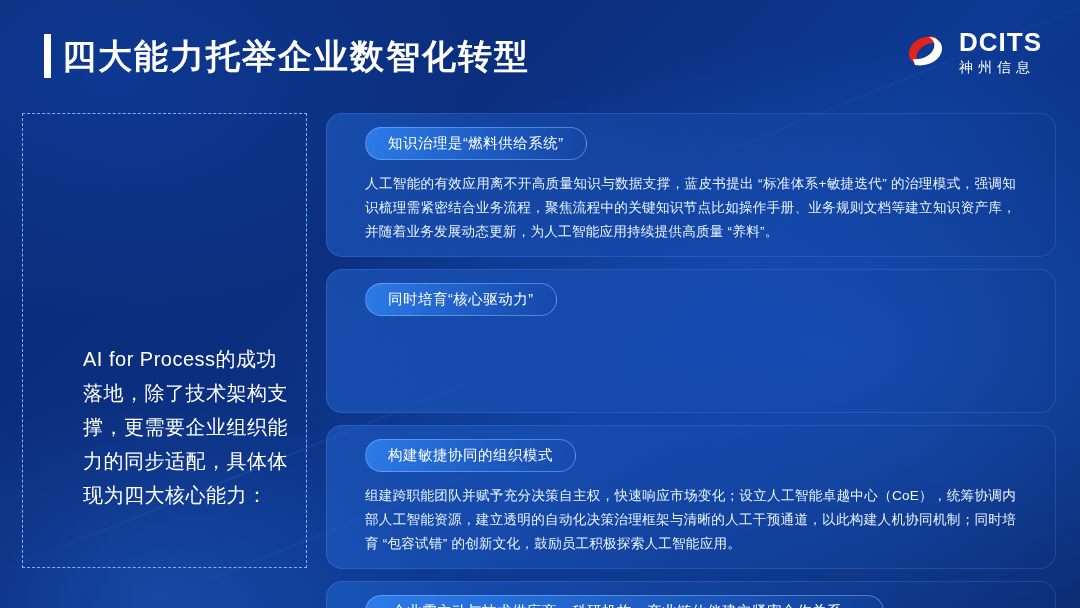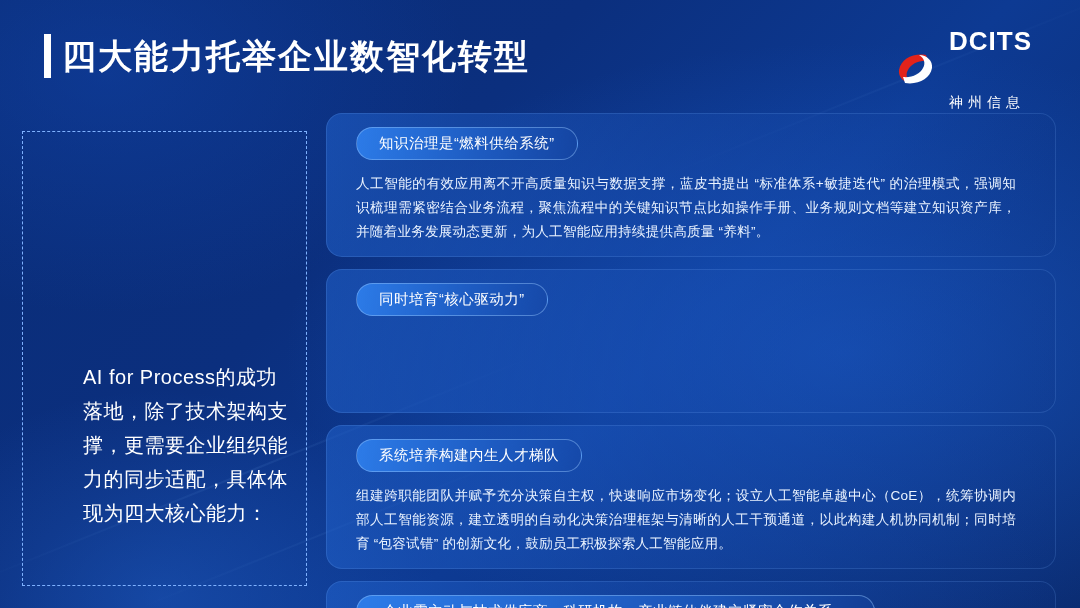--- a/index.html
+++ b/index.html
@@ -38,21 +38,21 @@
     position: absolute;
     left: -120px; bottom: -200px;
     width: 560px; height: 420px;
     background: radial-gradient(ellipse at center, rgba(40,110,220,0.35) 0%, rgba(10,40,115,0) 70%);
     pointer-events: none;
   }
 
   
   .header {
     position: absolute;
-    top: 20px; left: 0; right: 12px;
+    top: 20px; left: 0; right: 2px;
     height: 60px;
     padding-left: 34px;
   }
   .title-bar {
     position: absolute;
     left: 44px; top: 14px;
     width: 7px; height: 44px;
     background: #ffffff;
   }
   .title {
@@ -73,39 +73,38 @@
     gap: 10px;
   }
   .logo-mark {
     width: 46px; height: 46px;
     position: relative;
   }
   .logo-text {
     display: flex;
     flex-direction: column;
     line-height: 1;
-    gap: 36px;
   }
   .logo-en {
     font-size: 26px;
     font-weight: bold;
     color: #ffffff;
     letter-spacing: 1px;
   }
   .logo-cn {
     font-size: 14px;
     color: #ffffff;
     letter-spacing: 5px;
     margin-top: 5px;
   }
 
   
   .left-panel {
     position: absolute;
-    left: 22px; top: 131px;
+    left: 22px; top: 113px;
     width: 285px; height: 455px;
     border: 1.5px dashed #7fb2ff;
     box-sizing: border-box;
   }
   .left-text {
     position: absolute;
     left: 60px; top: 228px;
     width: 210px;
     font-size: 20px;
     line-height: 34px;
@@ -116,21 +115,21 @@
   
   .blocks {
     position: absolute;
     left: 326px; top: 113px;
     width: 730px;
   }
   .block {
     position: relative;
     margin-bottom: 12px;
     border-radius: 16px;
-    padding: 14px 0 14px 8px;
+    padding: 14px 0 14px 17px;
     background: linear-gradient(100deg, rgba(33,98,205,0.55) 0%, rgba(26,80,180,0.38) 45%, rgba(14,50,130,0.12) 100%);
     box-shadow: inset 0 0 0 1px rgba(120,175,255,0.18);
   }
   .block.b1 { height: 116px; }
   .block.b2 { height: 116px; }
   .block.b3 { height: 116px; }
   .block.b4 { height: 116px; }
 
   .pill {
     display: inline-block;
@@ -193,21 +192,21 @@
     <div class="block b1">
       <span class="pill">知识治理是“燃料供给系统”</span>
       <div class="body-text">人工智能的有效应用离不开高质量知识与数据支撑，蓝皮书提出 “标准体系+敏捷迭代” 的治理模式，强调知识梳理需紧密结合业务流程，聚焦流程中的关键知识节点比如操作手册、业务规则文档等建立知识资产库，并随着业务发展动态更新，为人工智能应用持续提供高质量 “养料”。</div>
     </div>
 
     <div class="block b2">
       <span class="pill">同时培育“核心驱动力”</span>
     </div>
 
     <div class="block b3">
-      <span class="pill">系统培养构建内生人才梯队</span>
+      <span class="pill">构建敏捷协同的组织模式</span>
       <div class="body-text">组建跨职能团队并赋予充分决策自主权，快速响应市场变化；设立人工智能卓越中心（CoE），统筹协调内部人工智能资源，建立透明的自动化决策治理框架与清晰的人工干预通道，以此构建人机协同机制；同时培育 “包容试错” 的创新文化，鼓励员工积极探索人工智能应用。</div>
     </div>
 
     <div class="block b4">
       <span class="pill wide">企业需主动与技术供应商、科研机构、产业链伙伴建立紧密合作关系。</span>
       
     </div>
 
   </div>
 

